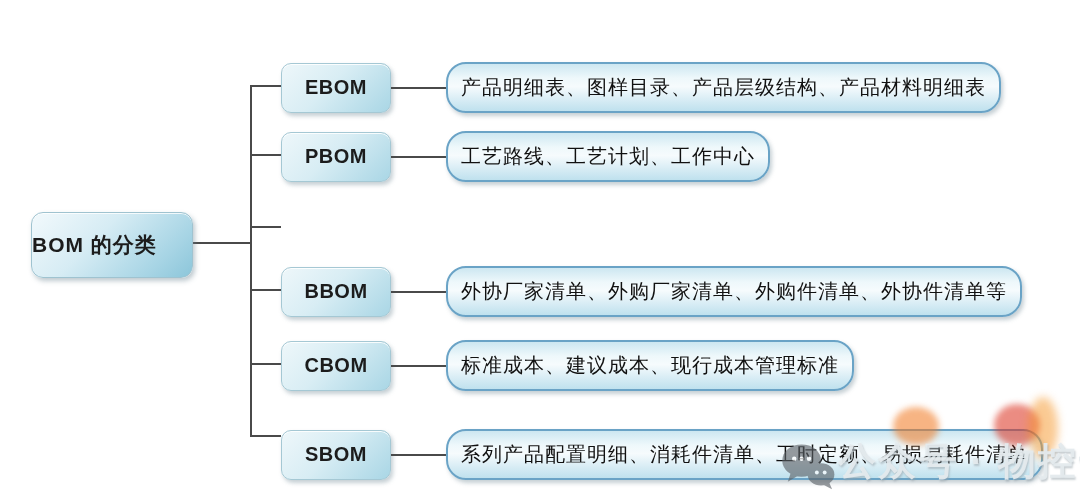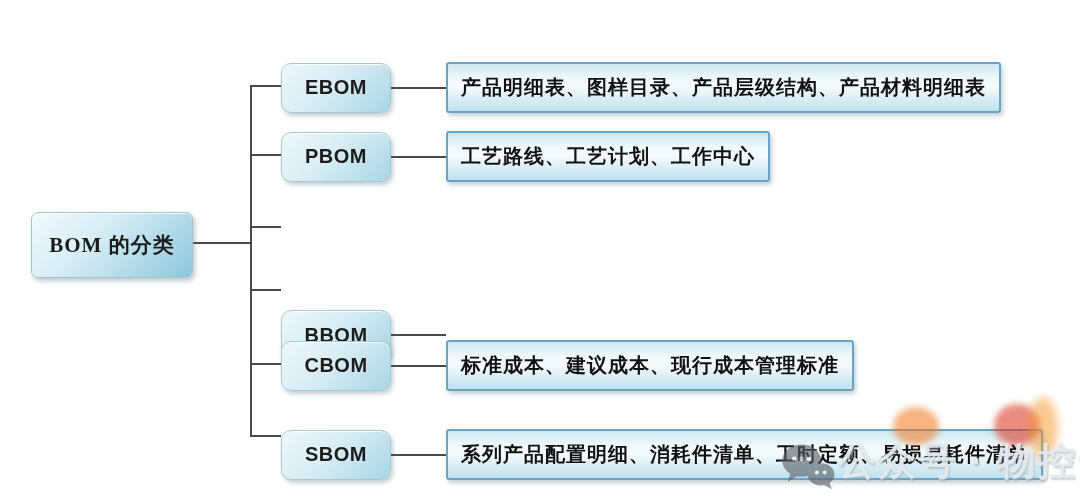--- a/index.html
+++ b/index.html
@@ -12,47 +12,47 @@
   .line.h{height:2px;}
   .line.v{width:2px;}
   .root-line{left:192px;top:242px;width:58px;}
   .trunk{left:250px;top:85px;height:352px;}
   .branch{left:250px;width:31px;}
   .branch.b0{top:85px;}.branch.b1{top:154px;}.branch.b2{top:226px;}
   .branch.b3{top:289px;}.branch.b4{top:363px;}.branch.b5{top:435px;}
   
   .root-node{
     position:absolute;left:31px;top:212px;width:160px;height:64px;
-    border-radius:7px;
+    border-radius:12px;
     background:linear-gradient(135deg,#f2f9fc 0%,#d6ecf4 40%,#a8d5e5 78%,#8cc6da 100%);
     border:1px solid #9fc3d0;
     box-shadow:2px 3px 5px rgba(110,135,148,.45), inset 0 1px 0 rgba(255,255,255,.8);
-    display:flex;align-items:center;justify-content:center;
-    font-size:21px;font-weight:bold;color:#1c1c1c;letter-spacing:1px;font-family:Liberation Serif, serif;
+    display:flex;align-items:center;justify-content:flex-start;
+    font-size:21px;font-weight:bold;color:#1c1c1c;letter-spacing:1px;
   }
   
   .row{position:absolute;left:281px;display:flex;align-items:center;}
   .row.r0{top:62px;}.row.r1{top:131px;}.row.r2{top:203px;}
-  .row.r3{top:266px;margin-top:44px;}.row.r4{top:340px;}.row.r5{top:429px;}
+  .row.r3{top:266px;}.row.r4{top:340px;}.row.r5{top:429px;}
   .bom-box{
     width:108px;height:48px;border-radius:10px;flex:0 0 auto;
     background:linear-gradient(135deg,#eef7fa 0%,#d8edf4 45%,#a9d6e5 100%);
     border:1px solid #a5c8d4;
     box-shadow:2px 3px 4px rgba(110,135,148,.4), inset 0 1px 0 rgba(255,255,255,.85);
     display:flex;align-items:center;justify-content:center;
     font-size:20px;font-weight:bold;color:#1c1c1c;letter-spacing:.5px;
   }
   .row-line{width:55px;height:2px;background:#4a4a4a;flex:0 0 auto;}
   .desc-box{
-    height:47px;border-radius:3px;flex:0 0 auto;
+    height:47px;border-radius:20px;flex:0 0 auto;
     background:linear-gradient(180deg,#cde7f1 0%,#eef8fb 30%,#f6fbfd 48%,#d9edf5 75%,#bfe1ee 100%);
     border:2px solid #6aa3c6;
     box-shadow:2px 3px 4px rgba(110,135,148,.4);
     display:flex;align-items:center;padding:0 13px;
-    font-size:20px;font-weight:bold;color:#111;letter-spacing:1px;white-space:nowrap;
+    font-size:20px;font-weight:normal;color:#111;letter-spacing:1px;white-space:nowrap;
   }
   
   .wm-text{
     position:absolute;left:838px;top:436px;
     font-size:38px;font-weight:bold;letter-spacing:2px;white-space:nowrap;
     color:rgba(228,234,237,.95);
     text-shadow:1px 2px 2px rgba(150,162,170,.55);
   }
   .wm-icon{position:absolute;left:781px;top:443px;opacity:.62;}
   .blob{position:absolute;border-radius:50%;filter:blur(3px);}
@@ -87,20 +87,21 @@
   <div class="row r1">
     <div class="bom-box">PBOM</div>
     <div class="row-line"></div>
     <div class="desc-box">工艺路线、工艺计划、工作中心</div>
   </div>
 
 
   <div class="row r3">
     <div class="bom-box">BBOM</div>
     <div class="row-line"></div>
+    <div class="desc-box">外协厂家清单、外购厂家清单、外购件清单、外协件清单等</div>
   </div>
 
   <div class="row r4">
     <div class="bom-box">CBOM</div>
     <div class="row-line"></div>
     <div class="desc-box">标准成本、建议成本、现行成本管理标准</div>
   </div>
 
   <div class="row r5">
     <div class="bom-box">SBOM</div>

